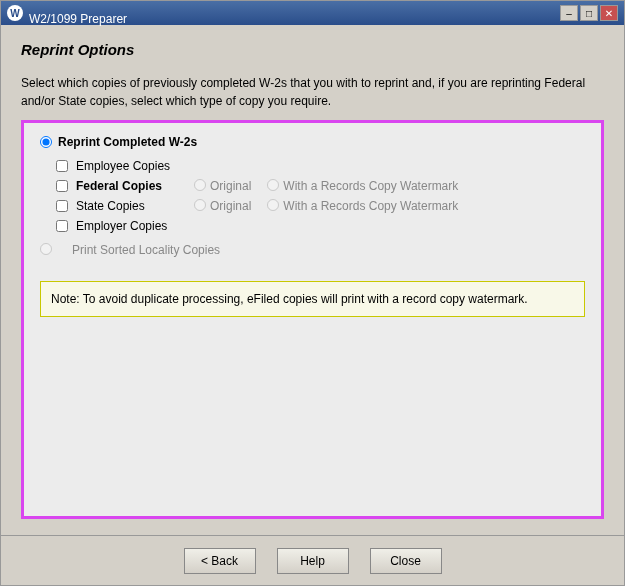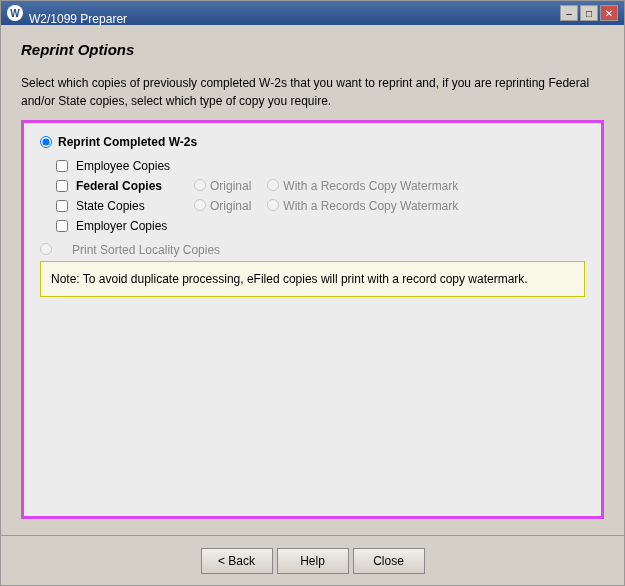--- a/index.html
+++ b/index.html
@@ -136,36 +136,36 @@
       gap: 4px;
       font-size: 12px;
     }
     .locality-row {
       display: flex;
       align-items: flex-start;
       gap: 20px;
       margin-top: 4px;
     }
     .note-box {
-      margin-top: 4px;
+      margin-top: 24px;
       padding: 8px 10px;
       background: #f8f8e8;
       border: 1px solid #c8c800;
       font-size: 12px;
       color: #000;
       line-height: 1.5;
     }
     .bottom-bar {
       height: 50px;
       background: #d4d0c8;
       border-top: 1px solid #999;
       display: flex;
       align-items: center;
       justify-content: center;
-      gap: 4px;
+      gap: 21px;
       flex-shrink: 0;
     }
     .btn {
       min-width: 72px;
       height: 26px;
       background: linear-gradient(to bottom, #f0efe8, #d4d0c8);
       border: 1px solid #888;
       padding: 0 12px;
       font-size: 12px;
       cursor: pointer;
@@ -206,21 +206,21 @@
     </div>
     <div class="title-bar-controls">
       <div class="title-btn">–</div>
       <div class="title-btn">□</div>
       <div class="title-btn close-btn">✕</div>
     </div>
   </div>
 
   <div class="content">
     <div class="page-title">Reprint Options</div>
-    <div class="description">Select which copies of previously completed W-2s that you want to reprint and, if you are reprinting Federal and/or State copies, select which type of copy you require.</div>
+    <div class="description">Select which copies of previously completed W-2s that you with to reprint and, if you are reprinting Federal and/or State copies, select which type of copy you require.</div>
 
     <div class="main-box">
 
       <div class="radio-group-header">
         <input type="radio" name="main" checked="" style="">
         <label>Reprint Completed W-2s</label>
       </div>
 
       <div class="options-list">
 

